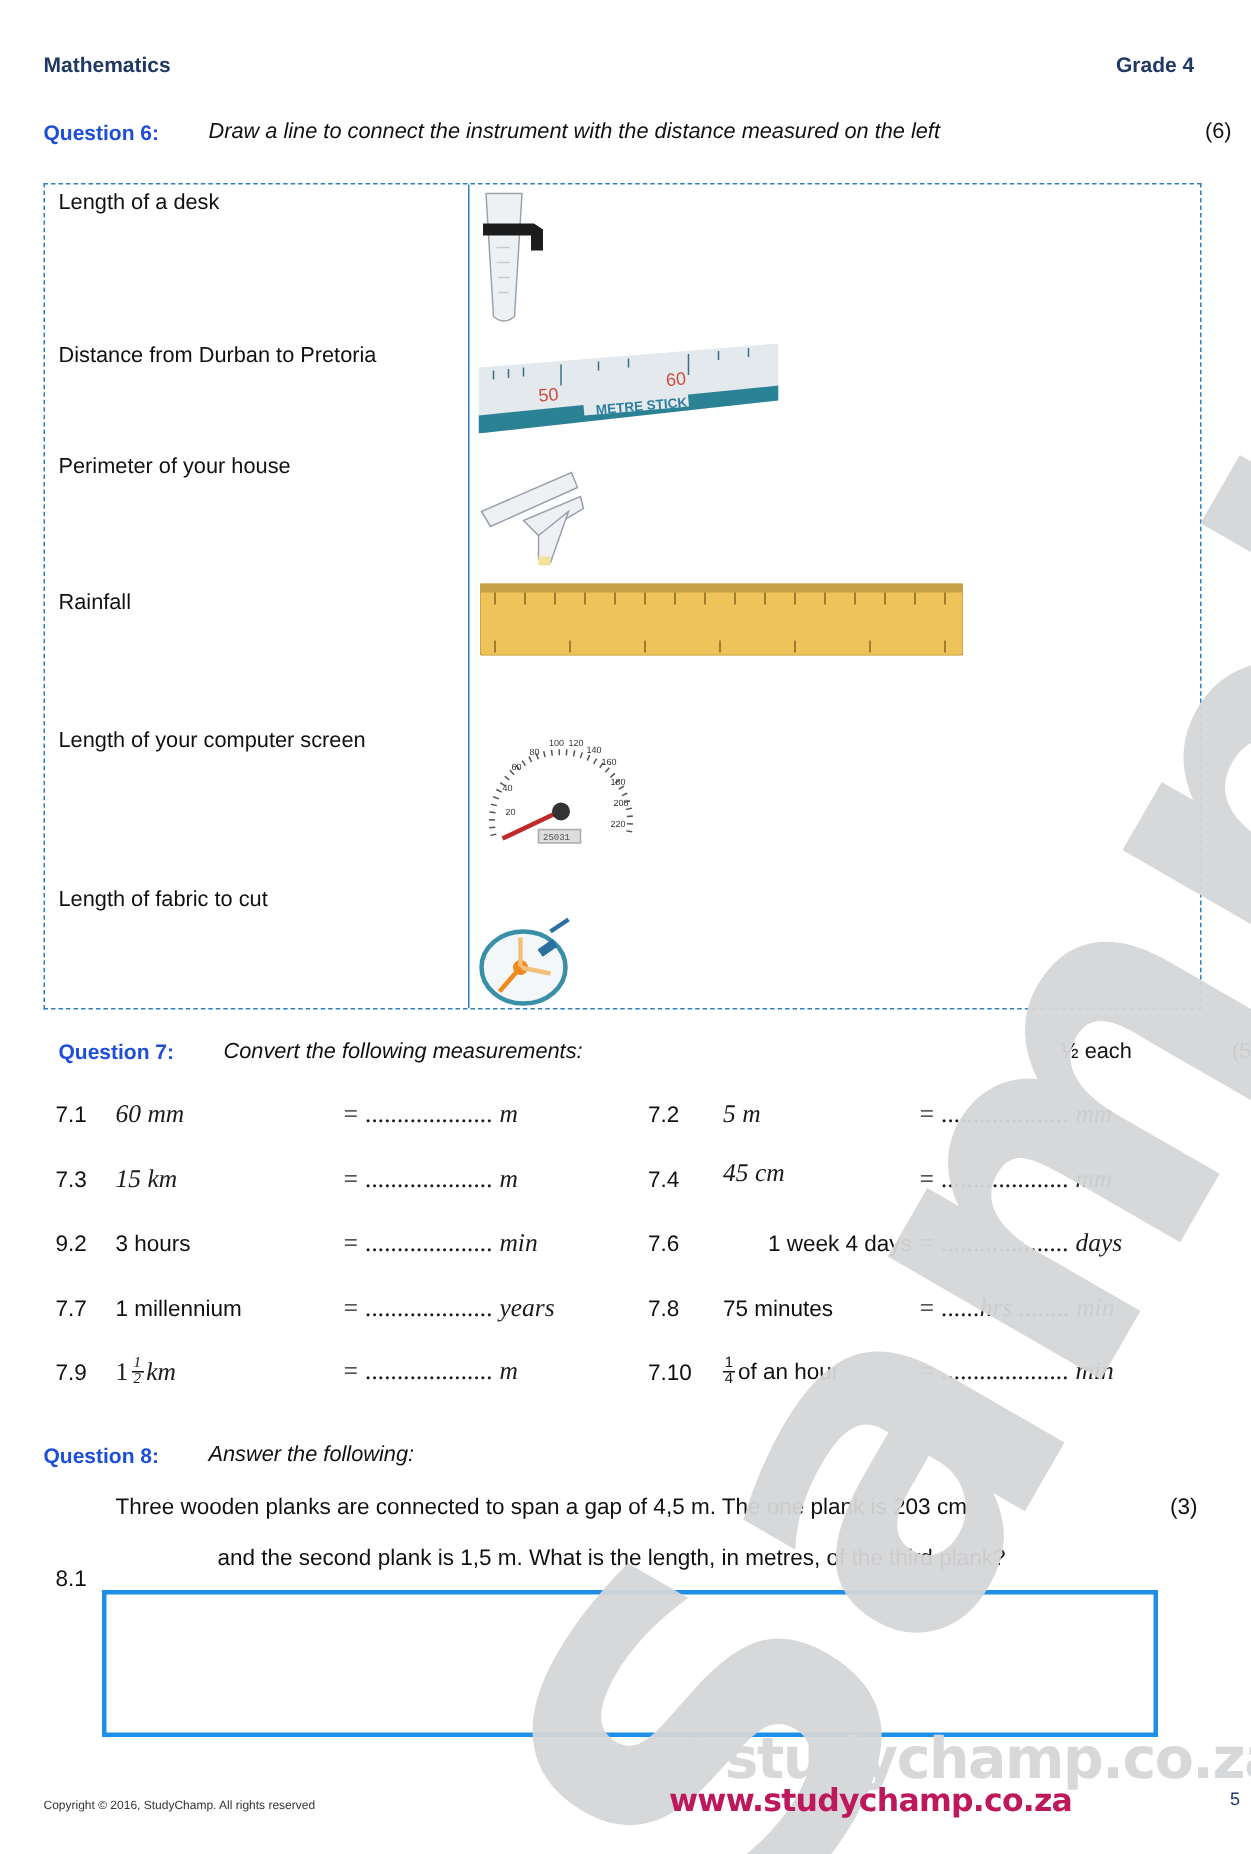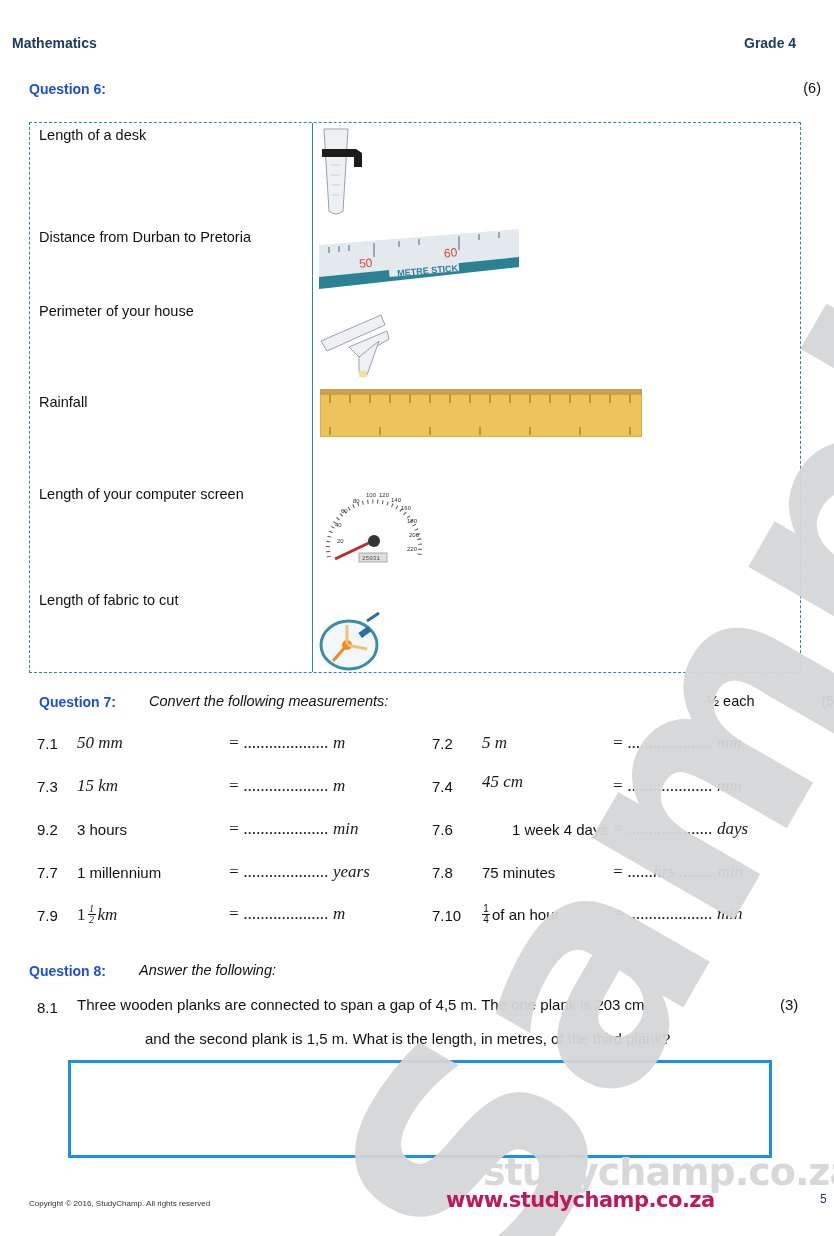--- a/index.html
+++ b/index.html
@@ -16,25 +16,26 @@
   .num { font-family:"Liberation Serif", serif; font-size:17px; font-style:normal; }
   .row-txt { font-size:15px; color:#111; }
   .answer-box { position:absolute; left:68px; top:1060px; width:704px; height:98px; border:3px solid #1e8fe6; box-sizing:border-box; }
   .frac { display:inline-flex; flex-direction:column; align-items:center; font-size:10px; line-height:10px; vertical-align:middle; margin:0 2px; }
   .frac .bar { width:8px; border-top:1px solid #111; }
   .wm { position:absolute; color:#d5d6d7; font-family:"DejaVu Sans", sans-serif; font-weight:bold; }
 </style>
 </head>
 <body>
 
-<div class="abs hdr" style="left:12px;top:35px;">Mathematics</div>
+<div class="abs hdr" style="left:29px;top:35px;">Mathematics</div>
 <div class="abs hdr" style="left:744px;top:35px;">Grade 4</div>
 
 <div class="abs" style="left:29px;top:80px;width:792px;">
   <span class="q-label">Question 6:</span>
+  <span class="q-text" style="position:absolute;left:110px;top:0;">Draw a line to connect the instrument with the distance measured on the left</span>
   <span class="marks" style="position:absolute;right:0;top:0;">(6)</span>
 </div>
 
 <div class="table">
   <div class="divider"></div>
 
   <div class="cell-text" style="top:4px;">Length of a desk</div>
   <div class="cell-text" style="top:106px;">Distance from Durban to Pretoria</div>
   <div class="cell-text" style="top:180px;">Perimeter of your house</div>
   <div class="cell-text" style="top:271px;">Rainfall</div>
@@ -140,21 +141,21 @@
 </div>
 
 <div class="abs" style="left:39px;top:693px;width:800px;">
   <span class="q-label">Question 7:</span>
   <span class="q-text" style="position:absolute;left:110px;top:0;">Convert the following measurements:</span>
   <span class="marks" style="position:absolute;left:668px;top:0;">½ each</span>
   <span class="marks" style="position:absolute;right:0;top:0;">(5)</span>
 </div>
 
 <div class="abs row-txt" style="left:37px;top:735px;">7.1</div>
-<div class="abs math" style="left:77px;top:733px;">50 mm</div>
+<div class="abs math" style="left:77px;top:733px;">60 mm</div>
 <div class="abs math" style="left:228px;top:733px;">= .................... m</div>
 
 <div class="abs row-txt" style="left:432px;top:735px;">7.2</div>
 <div class="abs math" style="left:482px;top:733px;">5 m</div>
 <div class="abs math" style="left:612px;top:733px;">= .................... mm</div>
 
 <div class="abs row-txt" style="left:37px;top:778px;">7.3</div>
 <div class="abs math" style="left:77px;top:776px;">15 km</div>
 <div class="abs math" style="left:228px;top:776px;">= .................... m</div>
 
@@ -199,21 +200,21 @@
     </span>
   <span>of an hour</span>
 </div>
 <div class="abs math" style="left:612px;top:904px;">= .................... min</div>
 
 <div class="abs" style="left:29px;top:962px;">
   <span class="q-label">Question 8:</span>
   <span class="q-text" style="position:absolute;left:110px;top:0;white-space:nowrap;">Answer the following:</span>
 </div>
 
-<div class="abs row-txt" style="left:37px;top:999px;">8.1</div>
+<div class="abs row-txt" style="left:37px;top:1044px;">8.1</div>
 <div class="abs row-txt" style="left:77px;top:996px;width:680px;white-space:nowrap;">Three wooden planks are connected to span a gap of 4,5 m. The one plank is 203 cm</div>
 <div class="abs row-txt" style="left:780px;top:996px;">(3)</div>
 <div class="abs row-txt" style="left:145px;top:1030px;white-space:nowrap;">and the second plank is 1,5 m. What is the length, in metres, of the third plank?</div>
 
 <div class="answer-box"></div>
 
 <div class="wm" style="left:110px;top:560px;font-size:300px;line-height:300px;transform:rotate(-60deg);transform-origin:center;opacity:0.95;pointer-events:none;">Sample</div>
 
 <div class="abs" style="left:29px;top:1199px;font-size:8px;color:#333;">Copyright © 2016, StudyChamp. All rights reserved</div>
 <div class="abs" style="left:446px;top:1150px;font-size:38px;font-weight:bold;color:#d7d8d9;font-family:'DejaVu Sans', sans-serif;letter-spacing:-1px;">©studychamp.co.za</div>

